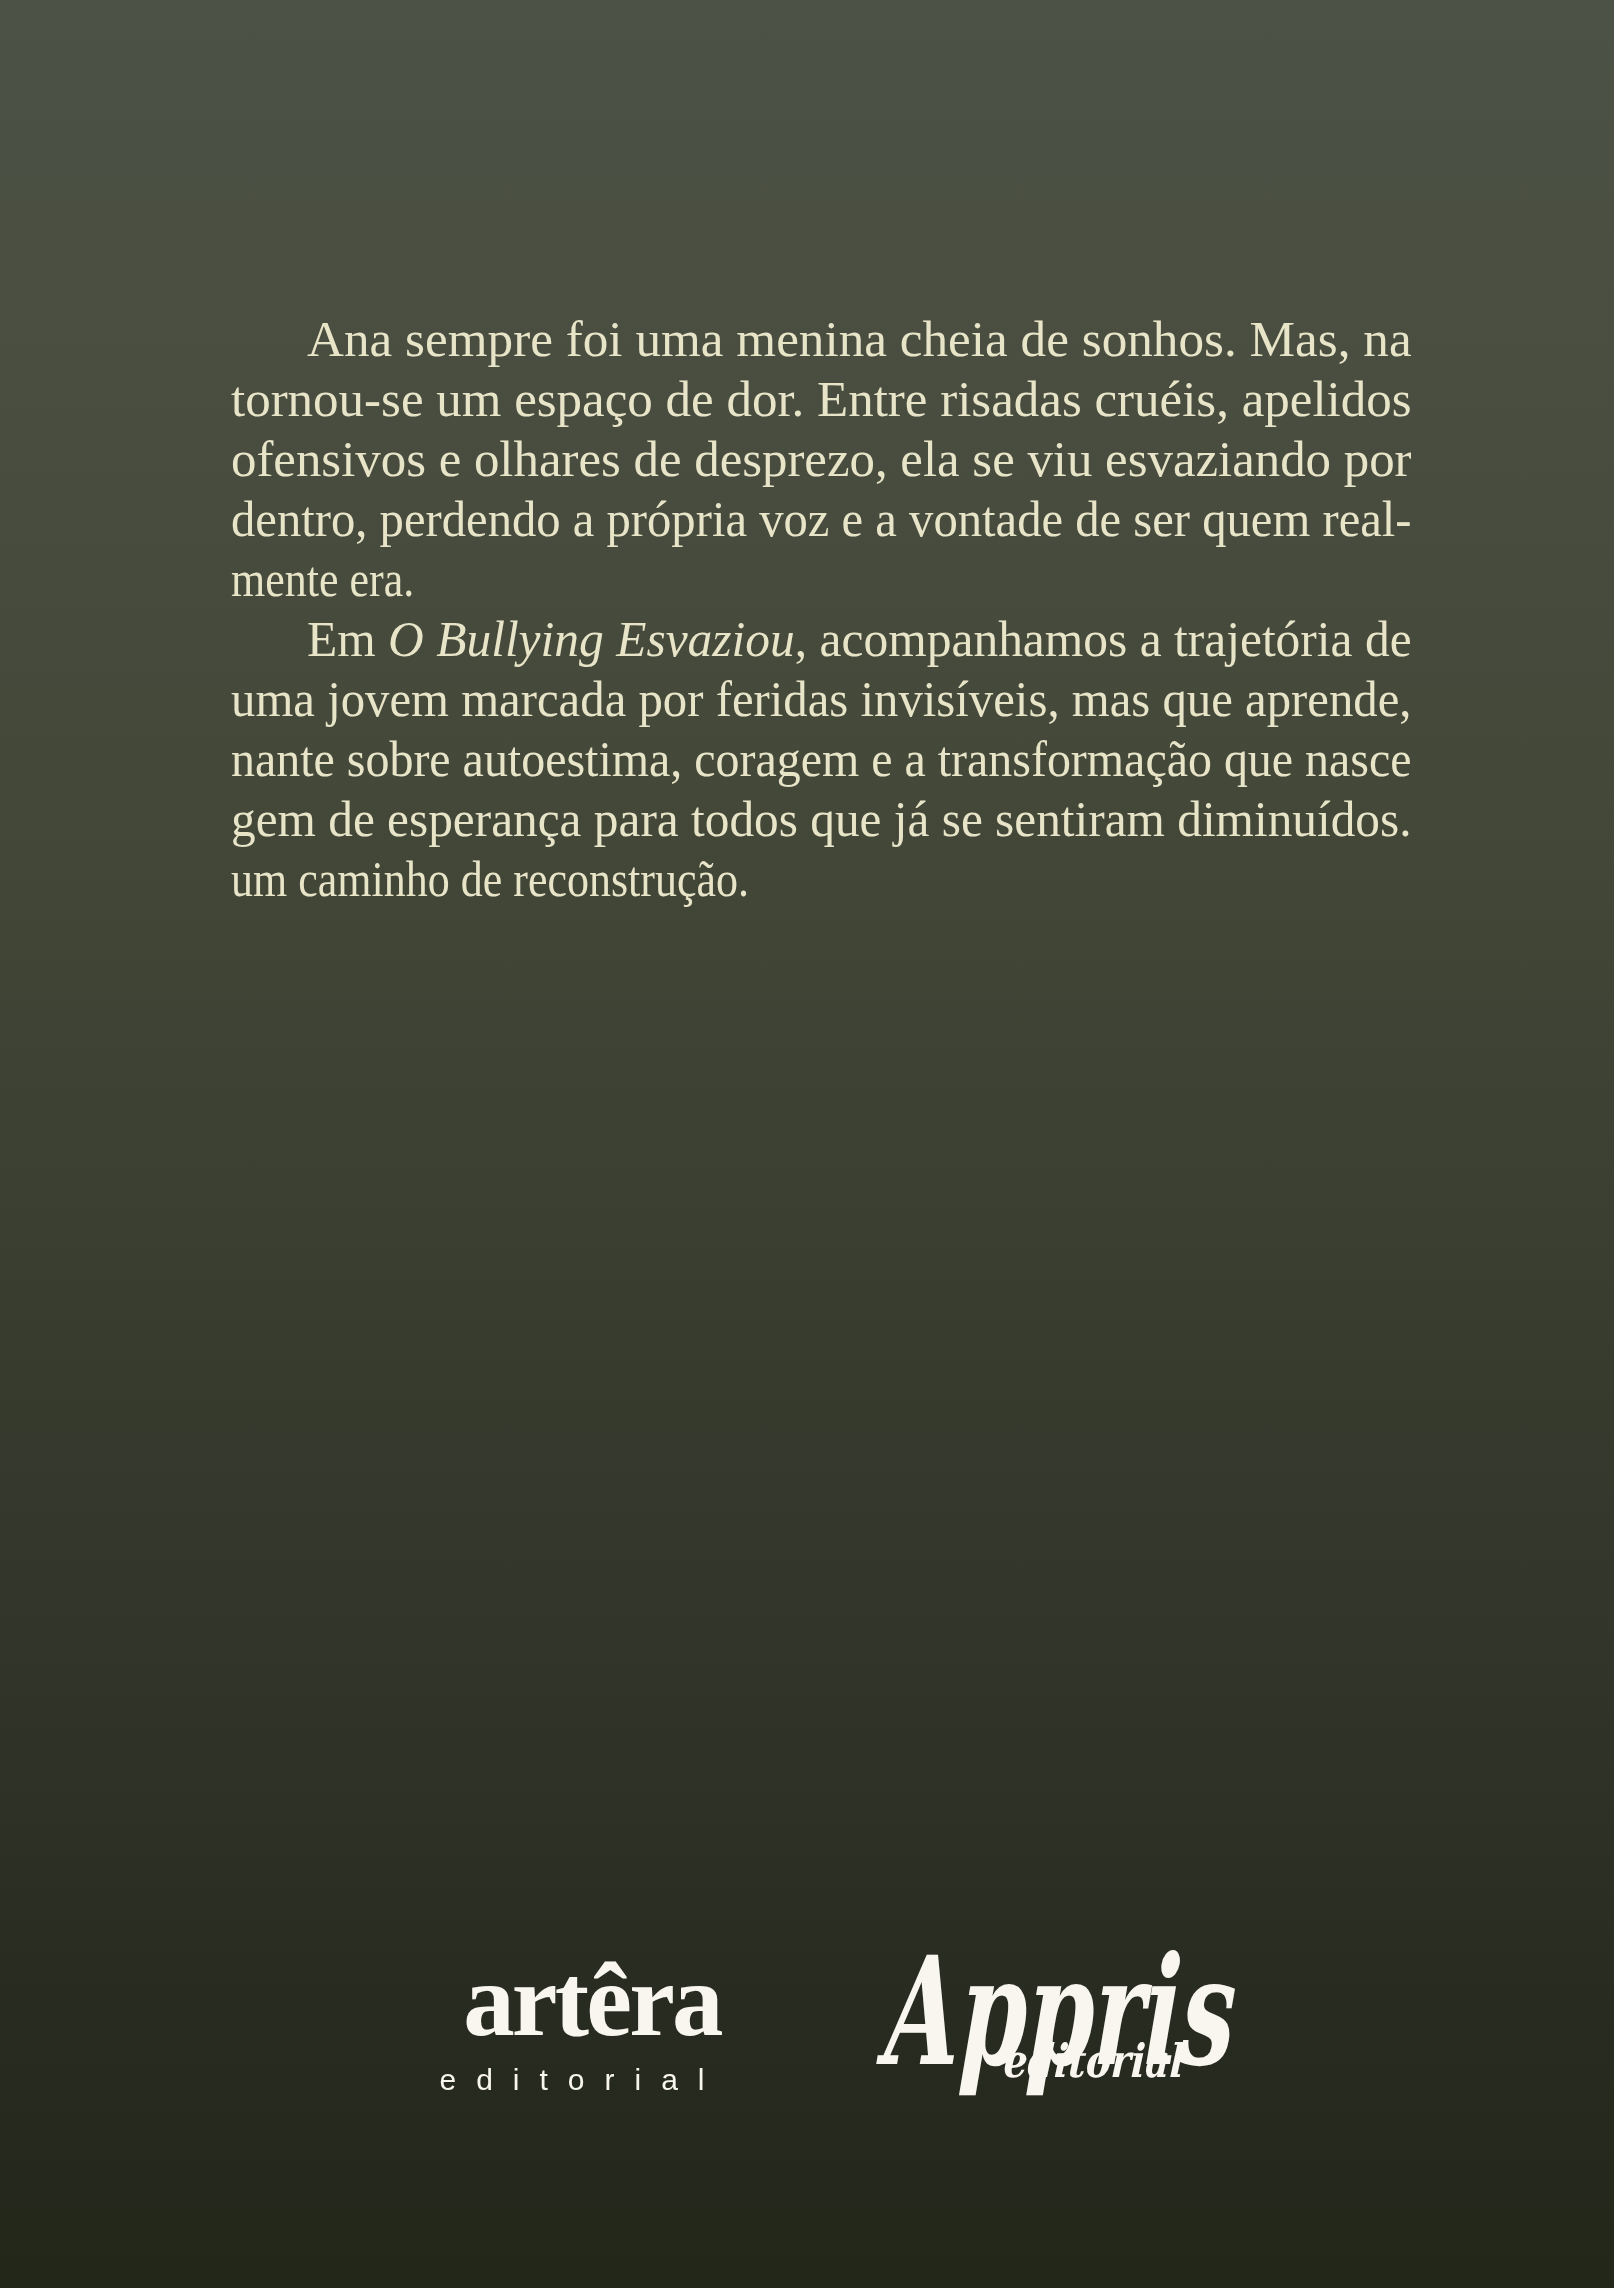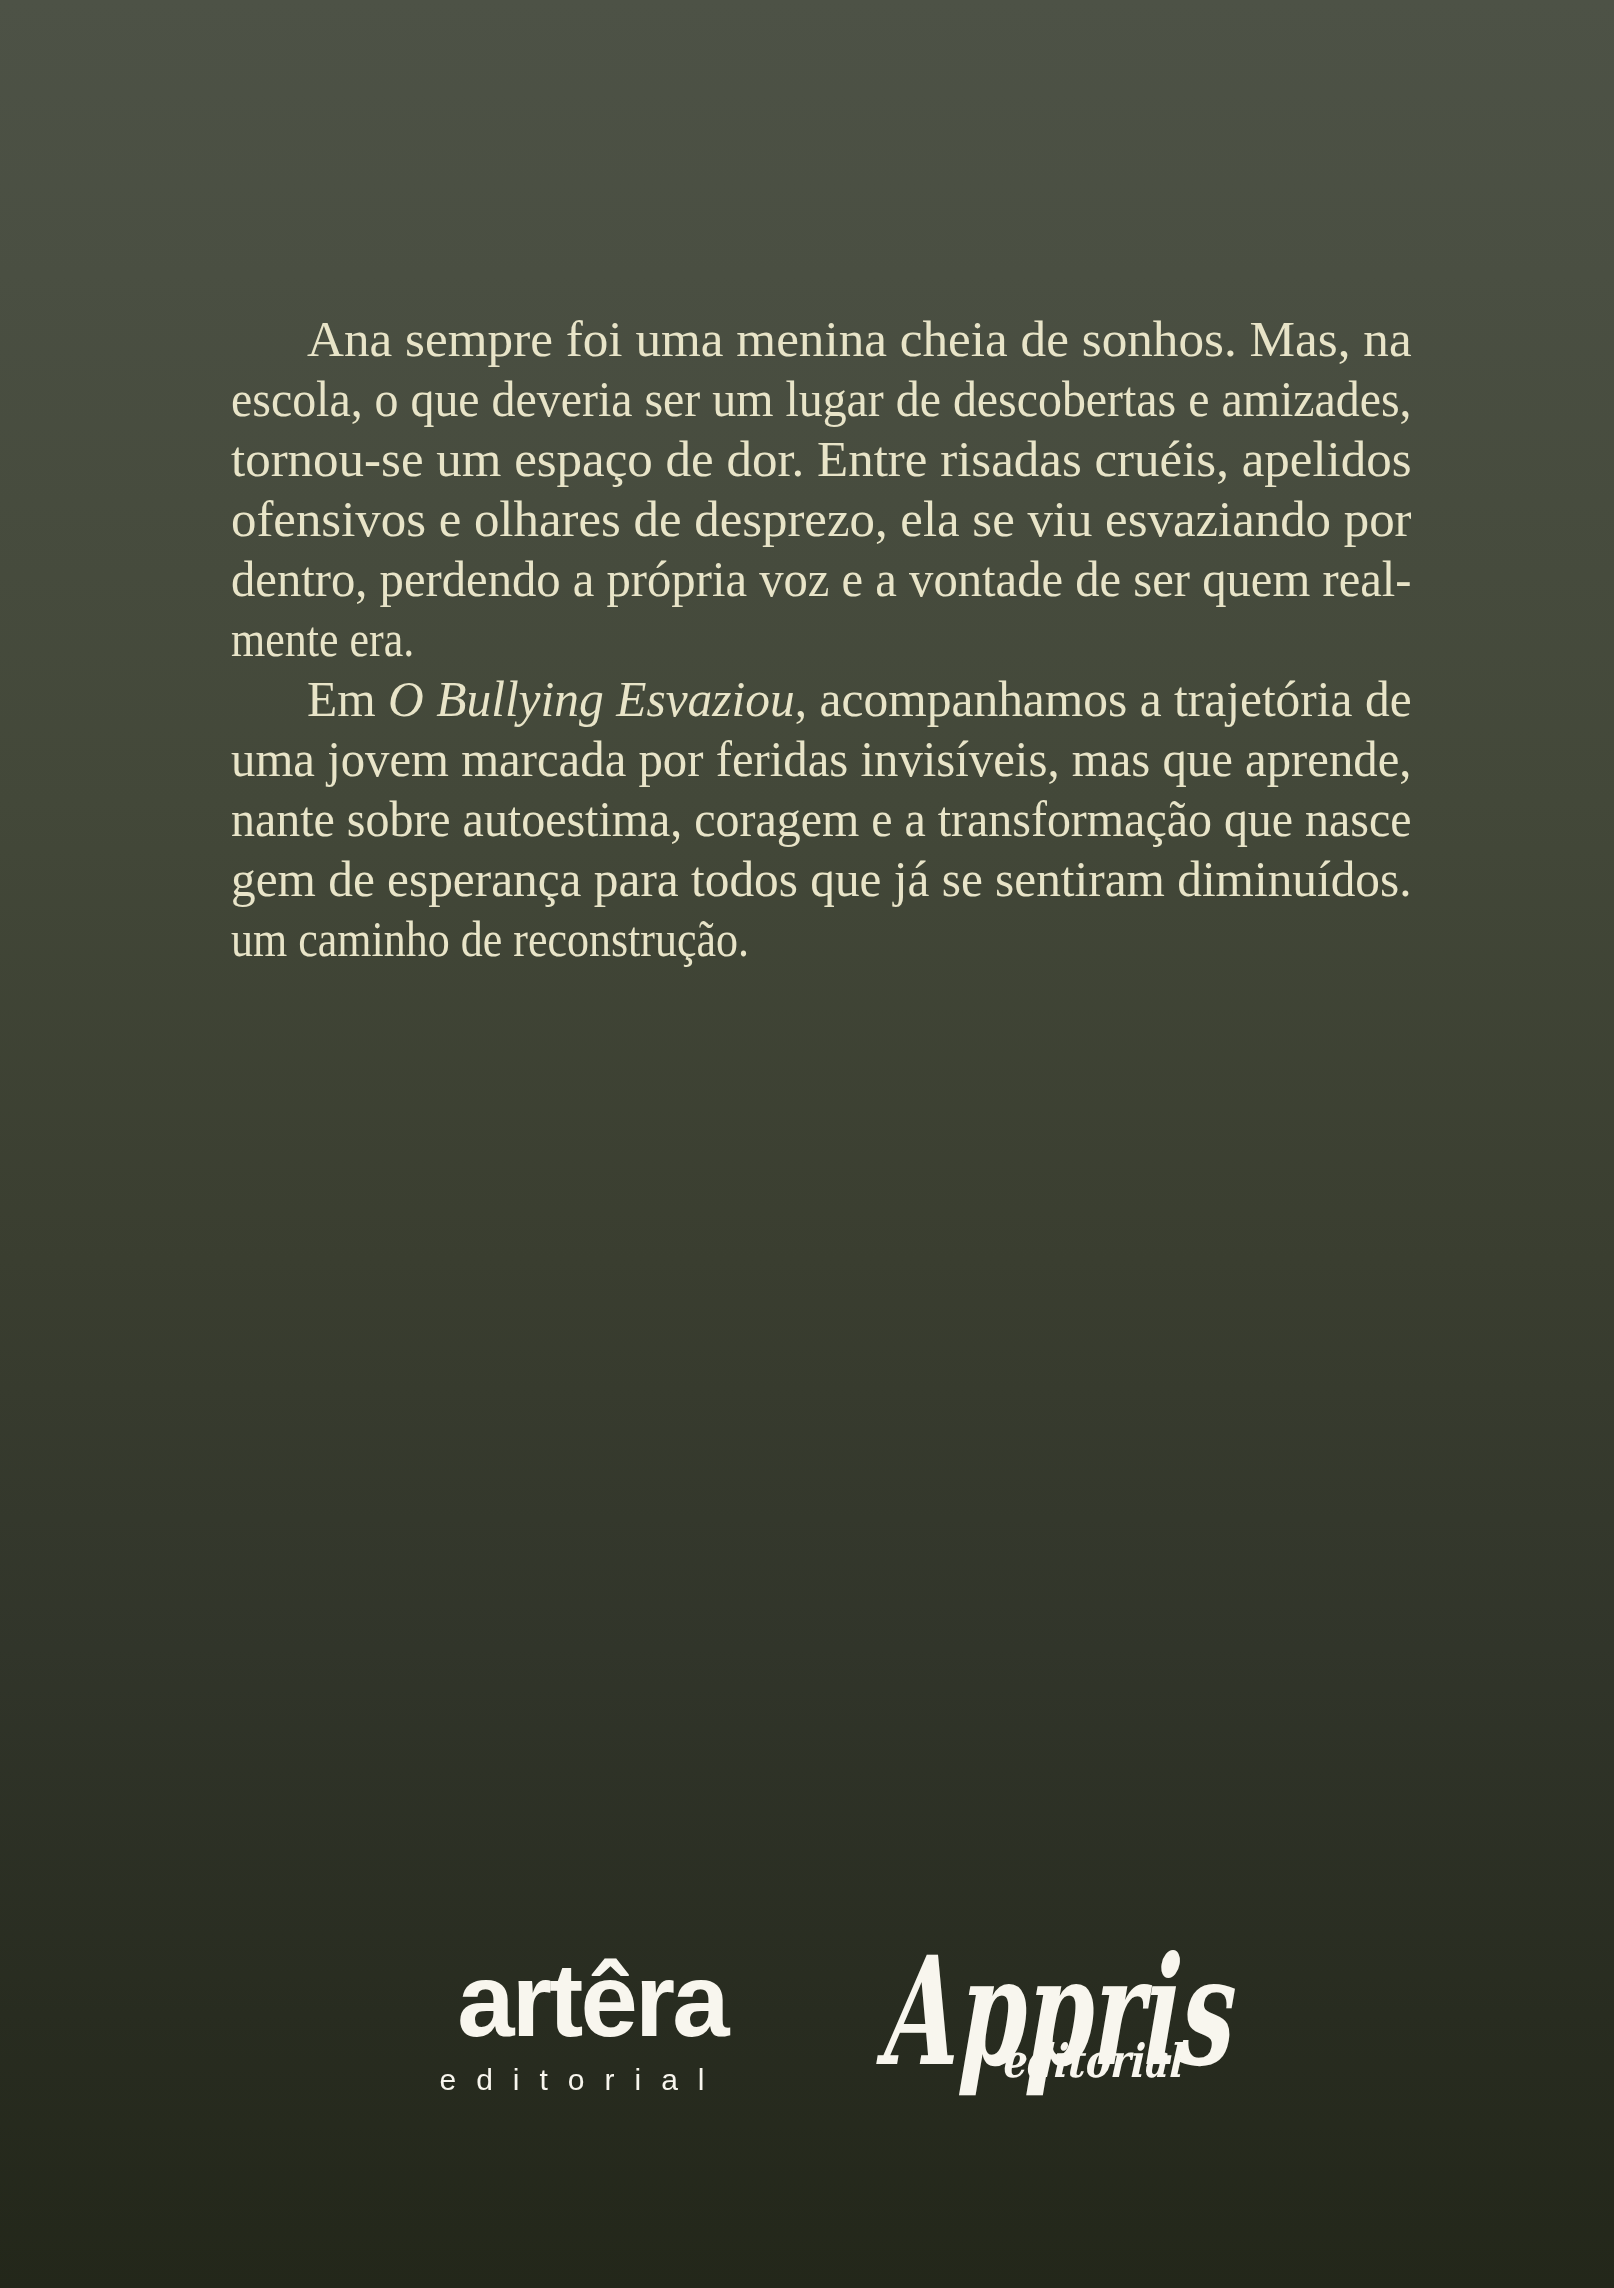--- a/index.html
+++ b/index.html
@@ -41,21 +41,21 @@
   .logos { position: absolute; left: 0; top: 0; width: 100%; height: 100%; }
   .artera {
     position: absolute;
     left: 439px;
     top: 1949px;
     width: 306px;
     text-align: center;
     color: #f8f6ee;
   }
   .artera-word {
-    font-family: Liberation Sans, sans-serif;
+    font-family: Liberation Serif, serif;
     font-weight: 700;
     font-size: 103px;
     line-height: 1.0;
     letter-spacing: -2.8px;
   }
   .artera-sub {
     margin-top: 11px;
     font-family: "Liberation Sans", sans-serif;
     font-weight: 400;
     font-size: 30px;
@@ -92,21 +92,20 @@
     transform-origin: 0 50%;
   }
 </style>
 </head>
 <body>
 
 <div class="page">
 
   <div class="textblock">
       <div class="line indent"><span class="fit" style="transform: scaleX(1.02388);"><span>Ana sempre foi uma menina cheia de sonhos. Mas, na</span></span></div>
-      <div class="line"><span class="fit" style="transform: scaleX(0.957623);"><span>escola, o que deveria ser um lugar de descobertas e amizades,</span></span></div>
       <div class="line"><span class="fit" style="transform: scaleX(1.01949);"><span>tornou-se um espaço de dor. Entre risadas cruéis, apelidos</span></span></div>
       <div class="line"><span class="fit" style="transform: scaleX(1.0171);"><span>ofensivos e olhares de desprezo, ela se viu esvaziando por</span></span></div>
       <div class="line"><span class="fit" style="transform: scaleX(0.972958);"><span>dentro, perdendo a própria voz e a vontade de ser quem real-</span></span></div>
       <div class="line"><span class="fit" style="transform: scaleX(0.88);"><span>mente era.</span></span></div>
       <div class="line indent"><span class="fit" style="transform: scaleX(0.98949);"><span>Em </span><i>O Bullying Esvaziou</i><span>, acompanhamos a trajetória de</span></span></div>
       <div class="line"><span class="fit" style="transform: scaleX(0.975097);"><span>uma jovem marcada por feridas invisíveis, mas que aprende,</span></span></div>
       <div class="line"><span class="fit" style="transform: scaleX(0.958725);"><span>nante sobre autoestima, coragem e a transformação que nasce</span></span></div>
       <div class="line"><span class="fit" style="transform: scaleX(0.986377);"><span>gem de esperança para todos que já se sentiram diminuídos.</span></span></div>
       <div class="line"><span class="fit" style="transform: scaleX(0.88);"><span>um caminho de reconstrução.</span></span></div>
     </div>

